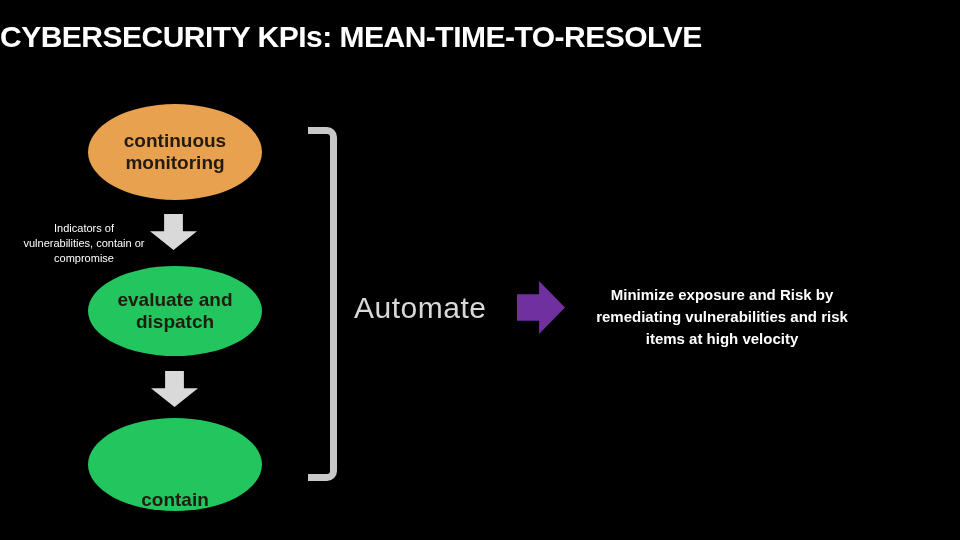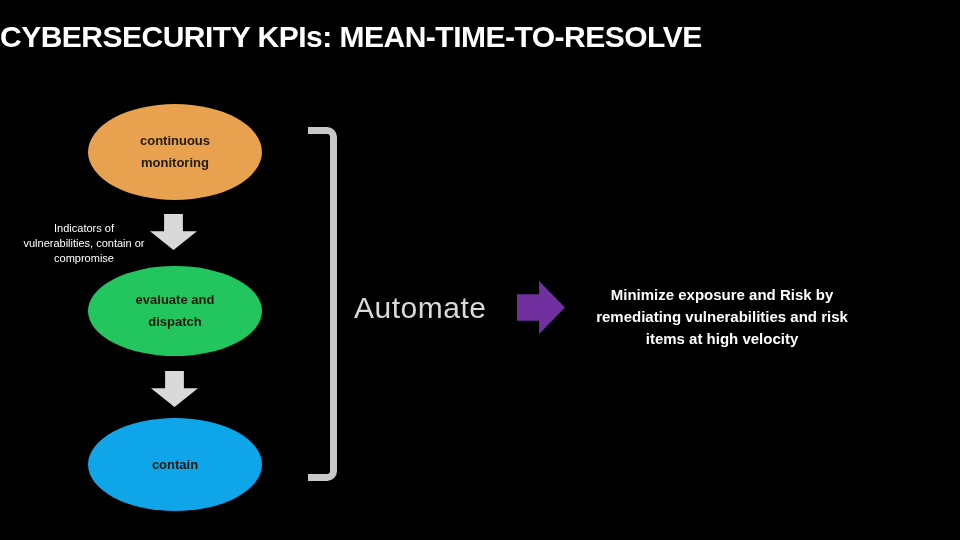--- a/index.html
+++ b/index.html
@@ -28,21 +28,21 @@
     position:absolute;
     border-radius:50%;
     display:flex;
     align-items:center;
     justify-content:center;
     text-align:center;
   }
   .ellipse .node-label{
     color:#231a10;
     font-weight:bold;
-    font-size:13px;
+    font-size:19px;
     line-height:22px;
     display:inline-block;
   }
   .node-orange{left:88px;top:104px;width:174px;height:96px;}
   .node-orange .node-label{width:110px;}
   .node-red{left:88px;top:266px;width:174px;height:90px;}
   .node-red .node-label{width:120px;}
   .node-green{left:88px;top:418px;width:174px;height:93px;}
   .node-green .node-label{width:150px;}
 
@@ -113,21 +113,21 @@
   <div class="side-note" style="color: rgb(255, 255, 255);">Indicators of vulnerabilities, contain or compromise</div>
 
   <div class="down-arrow arrow-1" style="background: rgb(217, 217, 217);"></div>
 
   <div class="ellipse node-red" style="background: #22c55e;">
     <span class="node-label">evaluate and dispatch</span>
   </div>
 
   <div class="down-arrow arrow-2" style="background: rgb(217, 217, 217);"></div>
 
-  <div class="ellipse node-green" style="background: #0ea5e9;">
+  <div class="ellipse node-green" style="background: #22c55e; align-items: flex-end;">
     <span class="node-label">contain</span>
   </div>
 
   <div class="bracket" style="border-color: rgb(200, 200, 200);"></div>
 
   <div class="automate" style="color: rgb(217, 217, 217);">Automate</div>
 
   <div class="right-arrow" style="background: rgb(112, 48, 160);"></div>
 
   <div class="description" style="color: rgb(255, 255, 255);">Minimize exposure and Risk by remediating vulnerabilities and risk items at high velocity</div>

